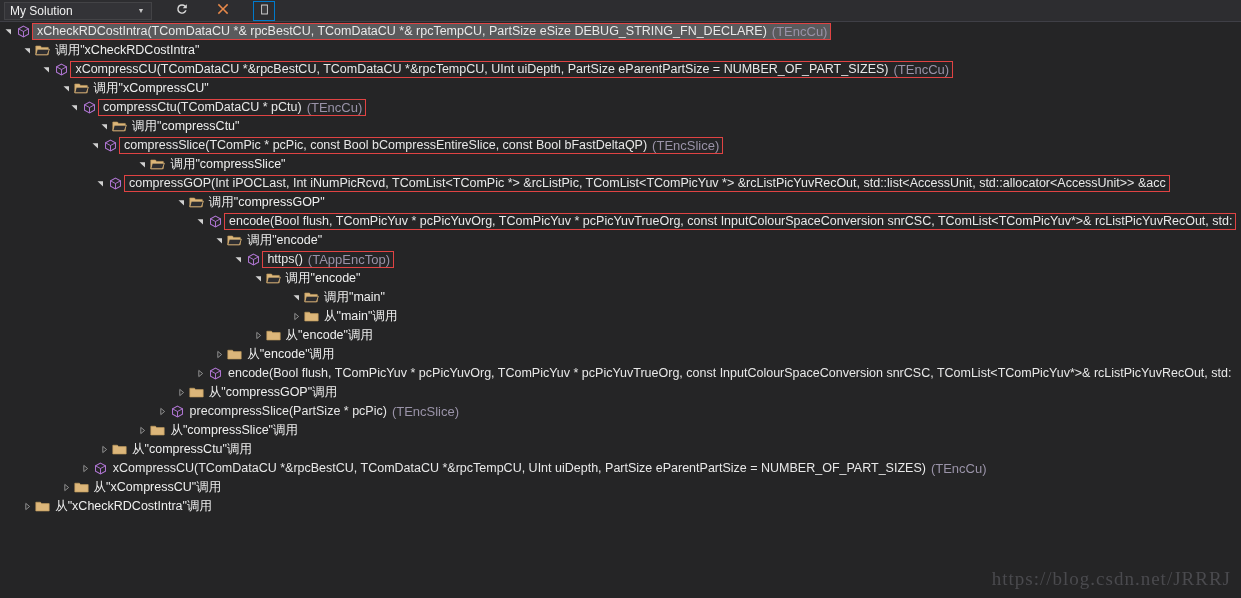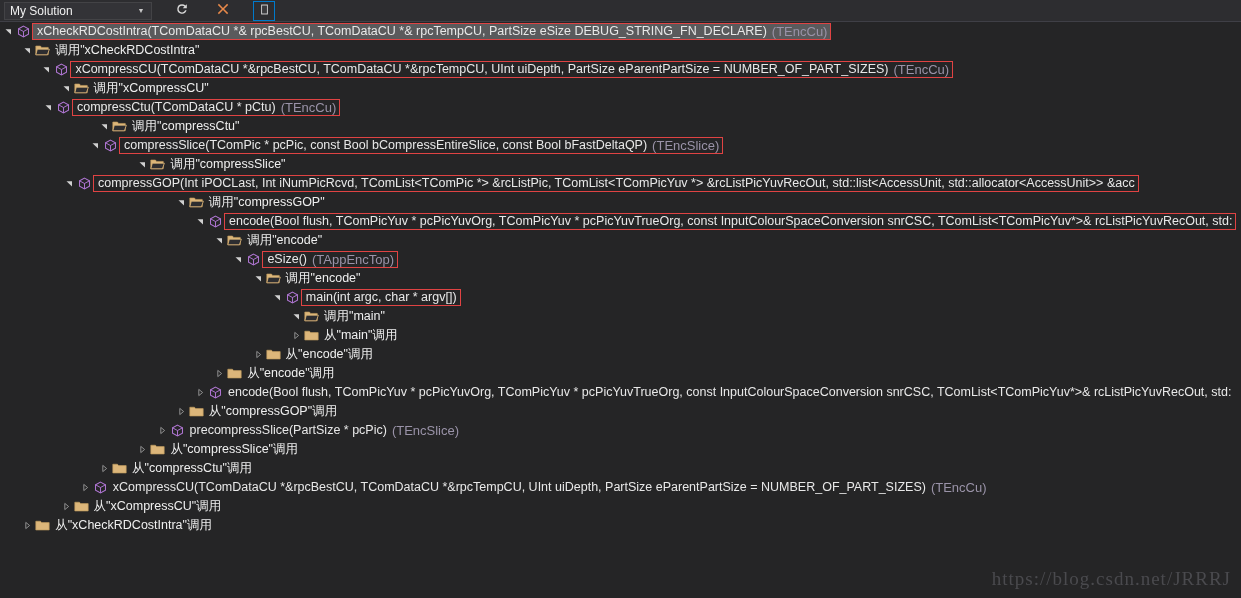--- a/index.html
+++ b/index.html
@@ -240,21 +240,21 @@
       <span class="icon-wrap">
         <svg width="15" height="13" viewBox="0 0 16 14">
           <path d="M0.8 2.2h5.0l1.2 1.5h7.2v7.9H0.8z" fill="#dcb67a" stroke="#c09a5c" stroke-width="0.7"></path>
           <path d="M2.4 5.6h13.0l-2.1 6.0H0.8z" fill="#2d2d30" stroke="#dcb67a" stroke-width="0.9"></path>
         </svg>
       </span>
       <span class="label-box">
         <span class="txt folderlbl">调用"xCompressCU"</span>
       </span>
     </div>
-    <div class="row" style="padding-left: 42px;">
+    <div class="row" style="padding-left: 68px;">
       <span class="expander">
         <svg width="9" height="9" viewBox="0 0 9 9">
           <path d="M1.5 2.2 L7 7.6 L7 2.2 Z" fill="#d0d0d0"></path>
         </svg>
       </span>
       <span class="icon-wrap">
         <svg width="13" height="13" viewBox="0 0 16 16">
           <path d="M8 1.4 14.1 4.7 14.1 11.3 8 14.6 1.9 11.3 1.9 4.7 Z" fill="none" stroke="#b478d8" stroke-width="1.25"></path>
           <path d="M8 8 14.1 4.7 M8 8 1.9 4.7 M8 8 8 14.6" stroke="#b478d8" stroke-width="1.15" fill="none"></path>
         </svg>
@@ -306,21 +306,21 @@
       <span class="icon-wrap">
         <svg width="15" height="13" viewBox="0 0 16 14">
           <path d="M0.8 2.2h5.0l1.2 1.5h7.2v7.9H0.8z" fill="#dcb67a" stroke="#c09a5c" stroke-width="0.7"></path>
           <path d="M2.4 5.6h13.0l-2.1 6.0H0.8z" fill="#2d2d30" stroke="#dcb67a" stroke-width="0.9"></path>
         </svg>
       </span>
       <span class="label-box">
         <span class="txt folderlbl">调用"compressSlice"</span>
       </span>
     </div>
-    <div class="row" style="padding-left: 63px;">
+    <div class="row" style="padding-left: 94px;">
       <span class="expander">
         <svg width="9" height="9" viewBox="0 0 9 9">
           <path d="M1.5 2.2 L7 7.6 L7 2.2 Z" fill="#d0d0d0"></path>
         </svg>
       </span>
       <span class="icon-wrap">
         <svg width="13" height="13" viewBox="0 0 16 16">
           <path d="M8 1.4 14.1 4.7 14.1 11.3 8 14.6 1.9 11.3 1.9 4.7 Z" fill="none" stroke="#b478d8" stroke-width="1.25"></path>
           <path d="M8 8 14.1 4.7 M8 8 1.9 4.7 M8 8 8 14.6" stroke="#b478d8" stroke-width="1.15" fill="none"></path>
         </svg>
@@ -383,54 +383,38 @@
           <path d="M1.5 2.2 L7 7.6 L7 2.2 Z" fill="#d0d0d0"></path>
         </svg>
       </span>
       <span class="icon-wrap">
         <svg width="13" height="13" viewBox="0 0 16 16">
           <path d="M8 1.4 14.1 4.7 14.1 11.3 8 14.6 1.9 11.3 1.9 4.7 Z" fill="none" stroke="#b478d8" stroke-width="1.25"></path>
           <path d="M8 8 14.1 4.7 M8 8 1.9 4.7 M8 8 8 14.6" stroke="#b478d8" stroke-width="1.15" fill="none"></path>
         </svg>
       </span>
       <span class="label-box boxed">
-        <span class="txt method">eSize()</span>
+        <span class="txt method">https()</span>
         <span class="cls">(TAppEncTop)</span>
       </span>
     </div>
     <div class="row" style="padding-left: 251.6px;">
       <span class="expander">
         <svg width="9" height="9" viewBox="0 0 9 9">
           <path d="M1.5 2.2 L7 7.6 L7 2.2 Z" fill="#d0d0d0"></path>
         </svg>
       </span>
       <span class="icon-wrap">
         <svg width="15" height="13" viewBox="0 0 16 14">
           <path d="M0.8 2.2h5.0l1.2 1.5h7.2v7.9H0.8z" fill="#dcb67a" stroke="#c09a5c" stroke-width="0.7"></path>
           <path d="M2.4 5.6h13.0l-2.1 6.0H0.8z" fill="#2d2d30" stroke="#dcb67a" stroke-width="0.9"></path>
         </svg>
       </span>
       <span class="label-box">
         <span class="txt folderlbl">调用"encode"</span>
-      </span>
-    </div>
-    <div class="row" style="padding-left: 270.8px;">
-      <span class="expander">
-        <svg width="9" height="9" viewBox="0 0 9 9">
-          <path d="M1.5 2.2 L7 7.6 L7 2.2 Z" fill="#d0d0d0"></path>
-        </svg>
-      </span>
-      <span class="icon-wrap">
-        <svg width="13" height="13" viewBox="0 0 16 16">
-          <path d="M8 1.4 14.1 4.7 14.1 11.3 8 14.6 1.9 11.3 1.9 4.7 Z" fill="none" stroke="#b478d8" stroke-width="1.25"></path>
-          <path d="M8 8 14.1 4.7 M8 8 1.9 4.7 M8 8 8 14.6" stroke="#b478d8" stroke-width="1.15" fill="none"></path>
-        </svg>
-      </span>
-      <span class="label-box boxed">
-        <span class="txt method">main(int argc, char * argv[])</span>
       </span>
     </div>
     <div class="row" style="padding-left: 290px;">
       <span class="expander">
         <svg width="9" height="9" viewBox="0 0 9 9">
           <path d="M1.5 2.2 L7 7.6 L7 2.2 Z" fill="#d0d0d0"></path>
         </svg>
       </span>
       <span class="icon-wrap">
         <svg width="15" height="13" viewBox="0 0 16 14">

